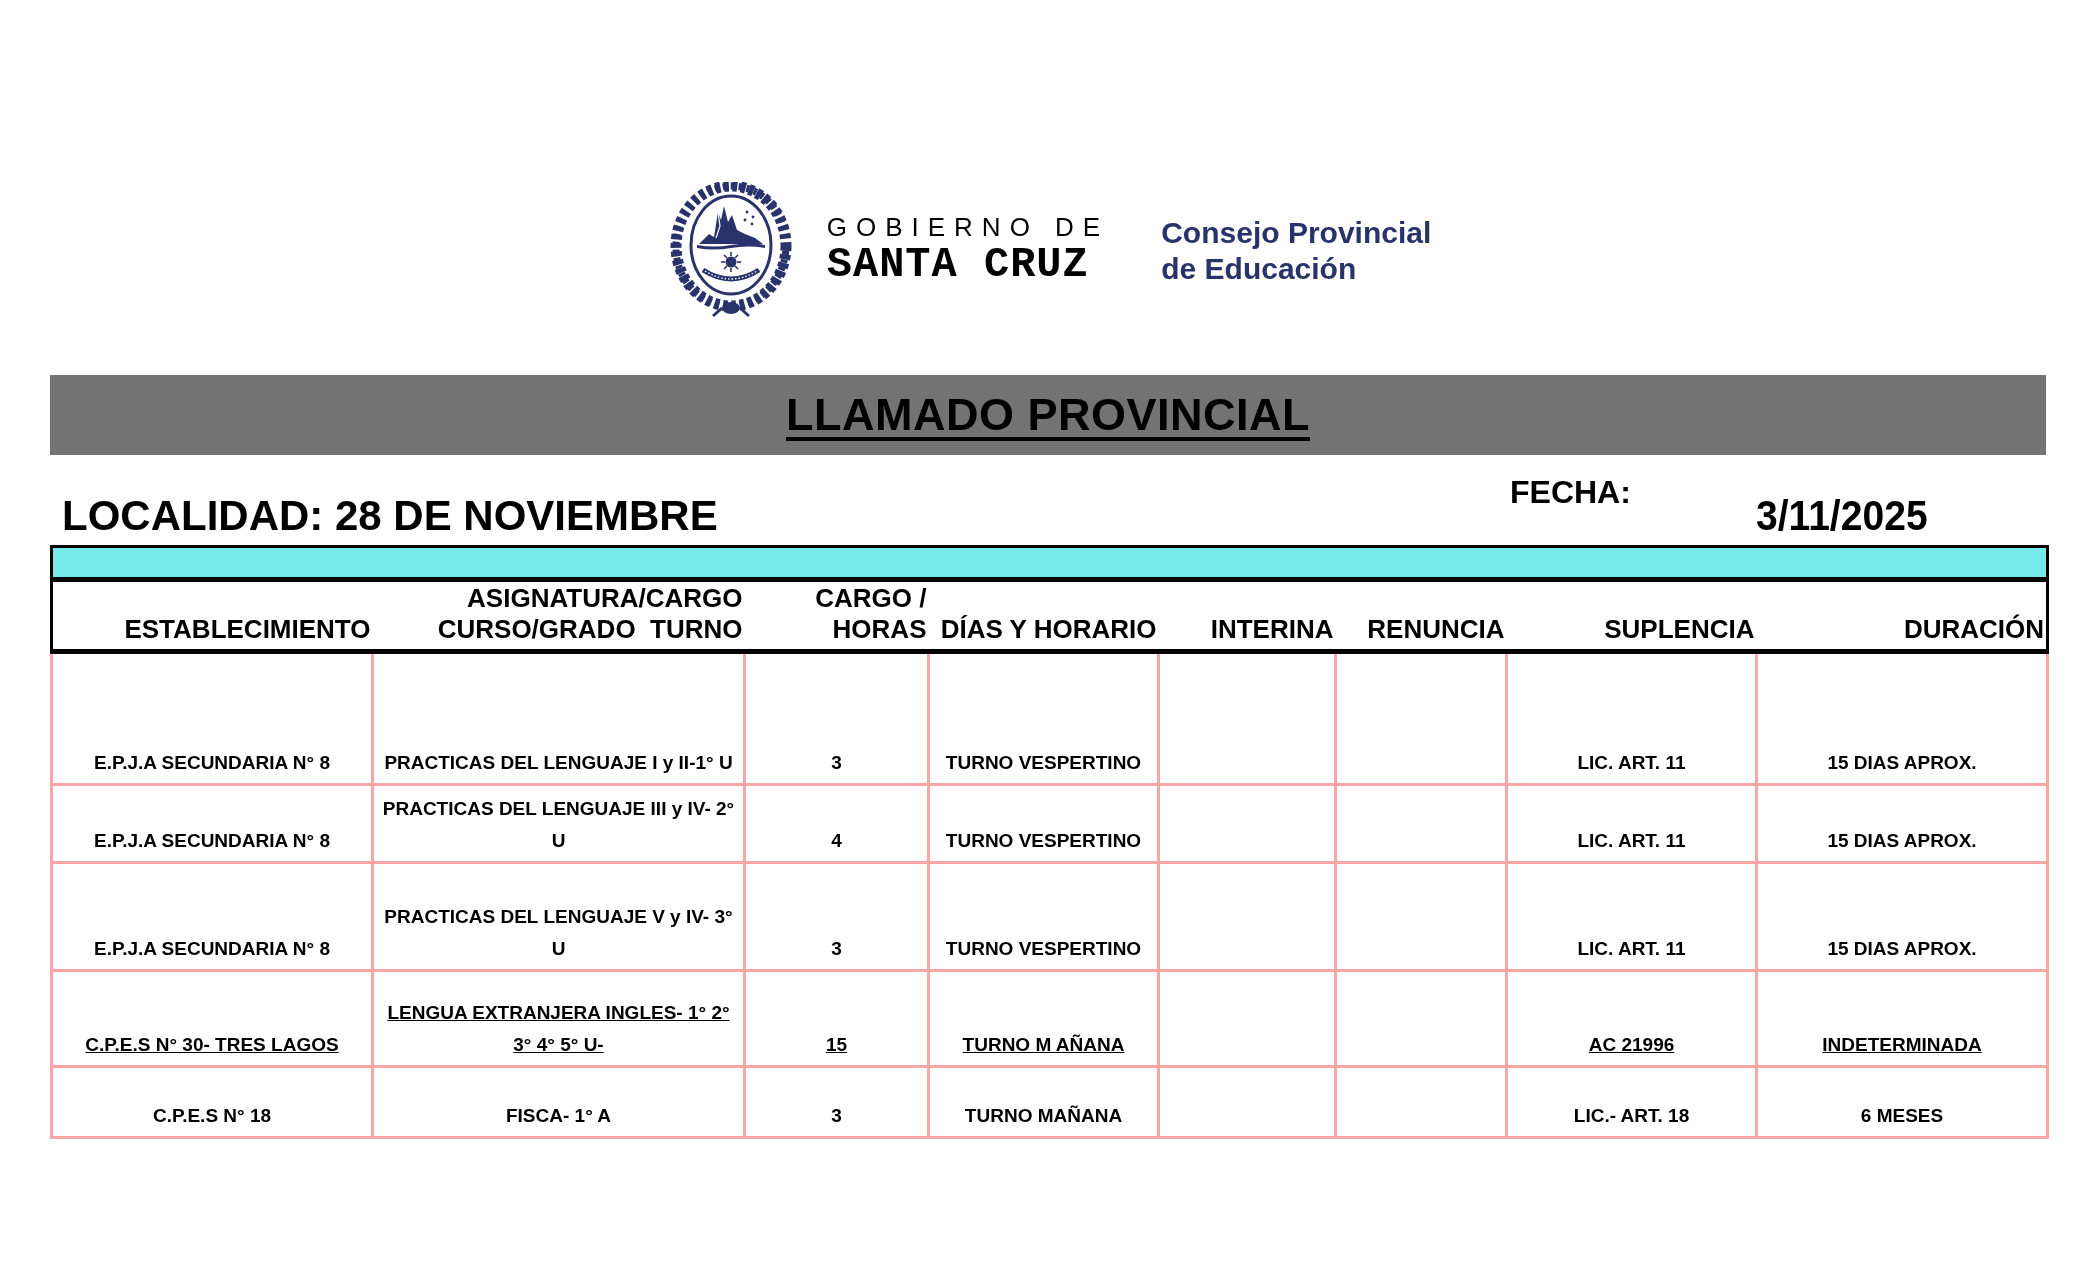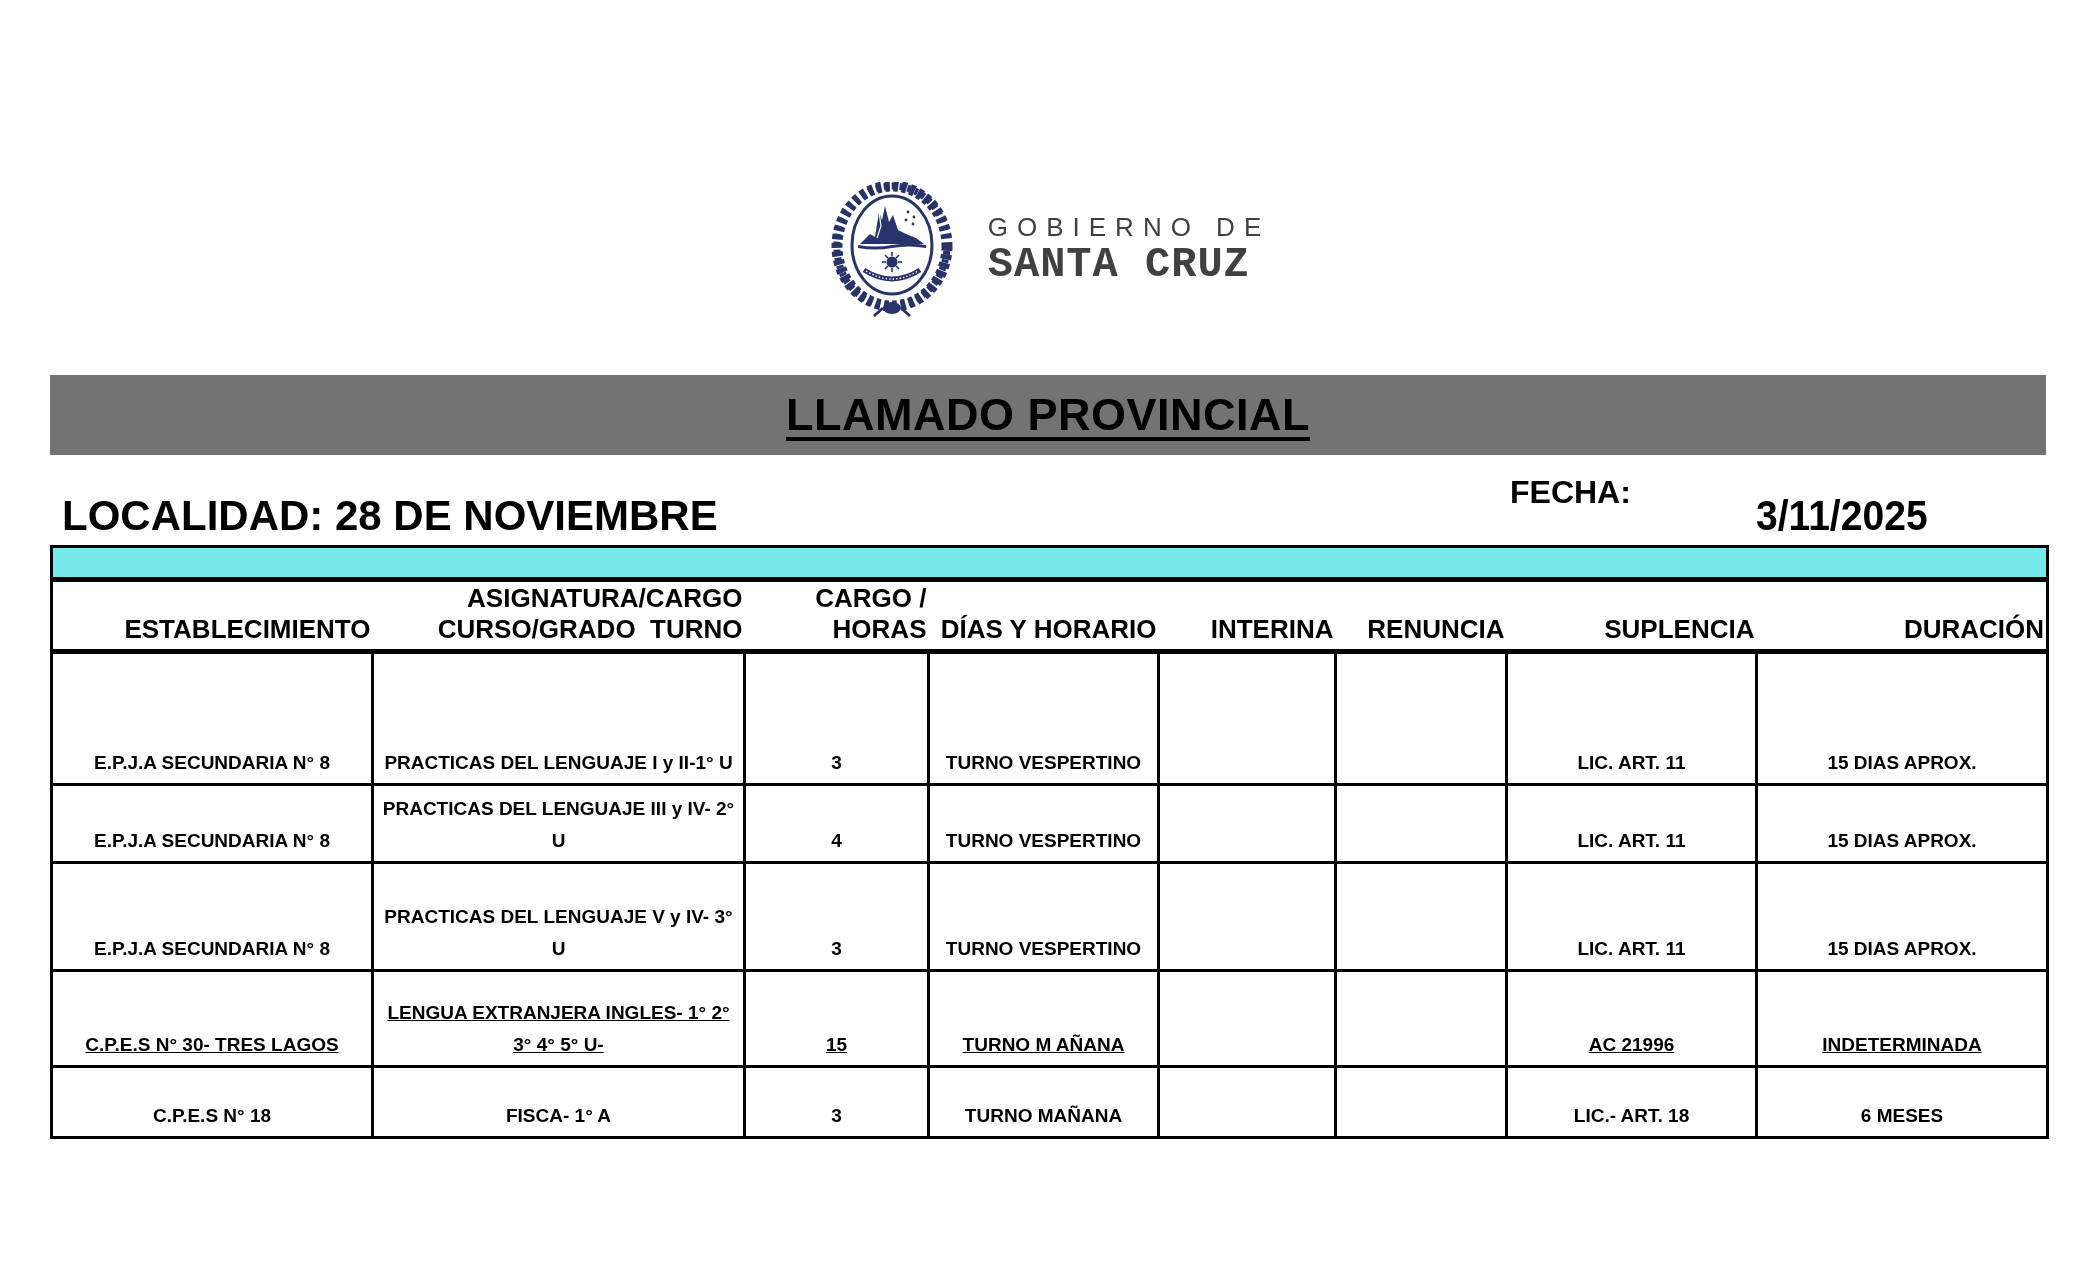--- a/index.html
+++ b/index.html
@@ -3,21 +3,21 @@
 <meta charset="utf-8">
 <style>
   html,body{margin:0;padding:0;background:#fff;}
   .page{
     position:relative;width:2100px;height:1275px;background:#fff;overflow:hidden;
     font-family:"Liberation Sans",sans-serif;color:#000;
   }
   
   .brand{position:absolute;top:182px;left:0;right:0;display:flex;justify-content:center;align-items:center;}
   .crest{width:124px;height:138px;flex:0 0 auto;}
-  .gob{margin-left:34px;color:#404040;}
+  .gob{margin-left:34px;color:#000000;}
   .gob-l1{font-size:26px;font-weight:400;letter-spacing:9px;line-height:1.1;}
   .gob-l2{font-size:42px;font-weight:800;letter-spacing:1px;line-height:1.15;font-family:Liberation Mono, monospace;}
   .org{margin-left:52px;color:#29336b;font-size:30px;font-weight:600;line-height:1.2;}
   
   .banner{position:absolute;top:375px;left:50px;width:1996px;height:80px;background:#737373;
     display:flex;align-items:center;justify-content:center;}
   .banner-title{font-size:45px;font-weight:bold;text-decoration:underline;
     text-decoration-thickness:4px;text-underline-offset:7px;letter-spacing:0.5px;}
   
   .localidad{position:absolute;left:62px;top:492px;font-size:42px;font-weight:bold;white-space:pre;}
@@ -25,21 +25,21 @@
   .fecha-value{position:absolute;left:1756px;top:492px;font-size:42px;font-weight:bold;
     transform:scaleX(0.93);transform-origin:0 50%;white-space:pre;}
   
   table.llamado{position:absolute;left:50px;top:545px;width:1996px;border-collapse:collapse;
     table-layout:fixed;border:3px solid #000;}
   table.llamado td,table.llamado th{overflow:visible;}
   tr.strip td{background:#76eaea;height:27px;border-bottom:5px solid #000;}
   tr.head th{height:63px;border-bottom:5px solid #000;vertical-align:bottom;
     font-size:26px;font-weight:bold;text-align:right;line-height:1.2;
     padding:0 2px 4px 2px;white-space:pre;}
-  tbody.data td{border:3px solid #000000;vertical-align:bottom;text-align:center;
+  tbody.data td{border:3px solid #fca5a5;vertical-align:bottom;text-align:center;
     font-size:19px;font-weight:bold;line-height:1.65;padding:0 3px 5px 3px;white-space:pre;}
   tr.rh0 td{height:124px;} tr.rh1 td{height:70px;} tr.rh2 td{height:100px;}
   tr.rh3 td{height:88px;text-decoration:underline;} tr.rh4 td{height:63px;}
 </style>
 </head>
 <body>
 
 <div class="page">
 
   <header class="brand">
@@ -75,20 +75,24 @@
       <path d="M34 88 Q62 106 90 88" fill="none" stroke="#29336b" stroke-width="5"></path>
       <path d="M36 89 Q62 105 88 89" fill="none" stroke="#ffffff" stroke-width="1.4" stroke-dasharray="1.5 2"></path>
 
       <ellipse cx="62" cy="126" rx="9" ry="6" fill="#29336b"></ellipse>
       <path d="M53 126 L44 134 M71 126 L80 134" stroke="#29336b" stroke-width="3"></path>
     </svg>
     <div class="gob">
       <div class="gob-l1">GOBIERNO DE</div>
       <div class="gob-l2">SANTA CRUZ</div>
     </div>
+    <div class="org">
+        <div>Consejo Provincial</div>
+        <div>de Educación</div>
+      </div>
   </header>
 
   <div class="banner">
     <span class="banner-title">LLAMADO PROVINCIAL</span>
   </div>
 
   <div class="localidad">LOCALIDAD: 28 DE NOVIEMBRE</div>
   <div class="fecha-label">FECHA:</div>
   <div class="fecha-value">3/11/2025</div>
 

